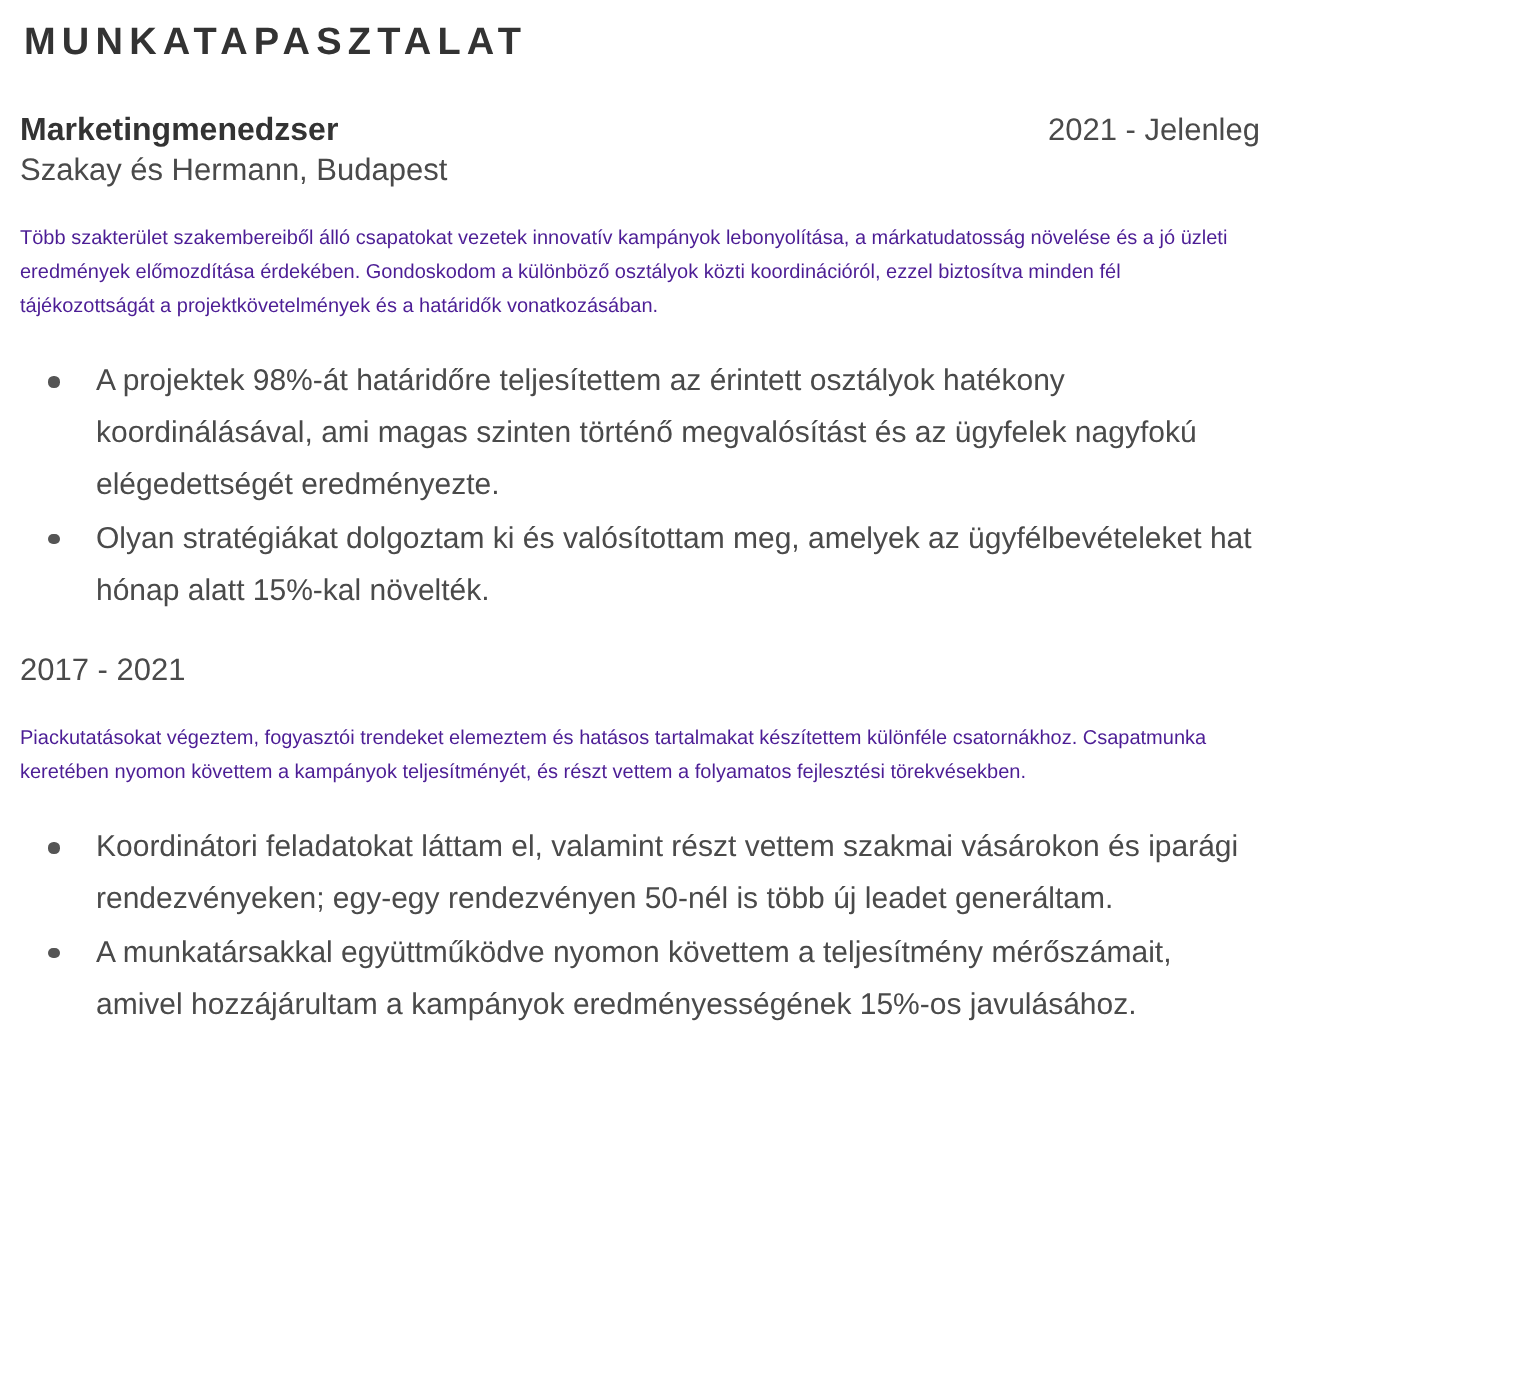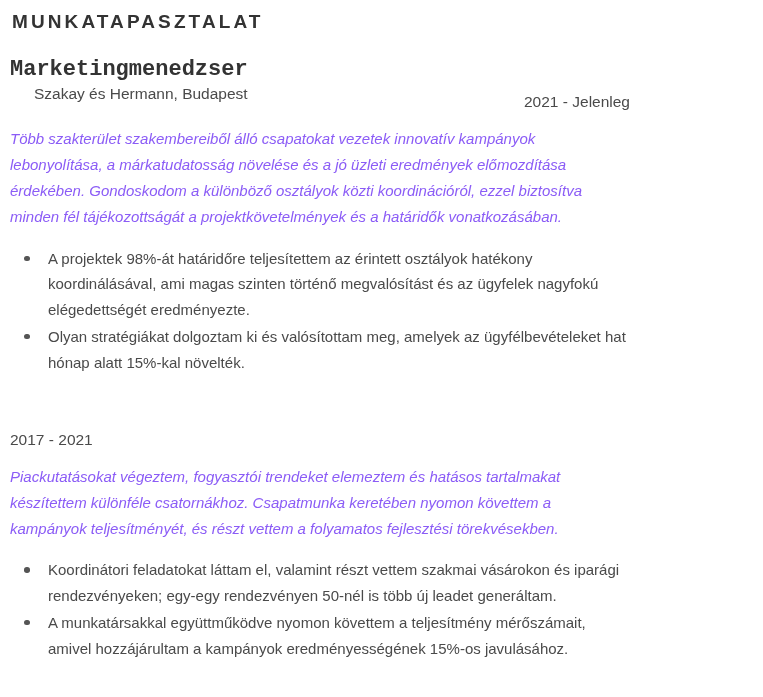--- a/index.html
+++ b/index.html
@@ -39,54 +39,51 @@
     align-items: flex-start;
     justify-content: space-between;
     width: 100%;
   }
 
   .entry-head-left {
     display: block;
   }
 
   .job-title {
-    font-size: 22px;
+    font-size: 16px;
     font-weight: bold;
     color: #333333;
     line-height: 1.32;
     margin: 0;
-    font-family: Liberation Mono, monospace;
   }
 
   .employer {
     font-size: 15.5px;
     font-weight: normal;
     color: #4a4a4a;
     line-height: 1.34;
     margin: 0;
     text-align: right;
   }
 
   .date-range {
     font-size: 15.5px;
     color: #4a4a4a;
     white-space: nowrap;
     line-height: 1.32;
     padding-top: 1px;
     text-align: right;
-    margin-top: 36px;
   }
 
   .summary {
-    font-size: 15px;
-    color: #8b5cf6;
+    font-size: 10px;
+    color: #4c1d95;
     line-height: 1.72;
     margin: 14px 0 0 0;
     max-width: 712px;
-    font-style: italic;
   }
 
   .bullets {
     list-style: none;
     margin: 16px 0 0 0;
     padding: 0;
     max-width: 728px;
   }
 
   .bullets li {

